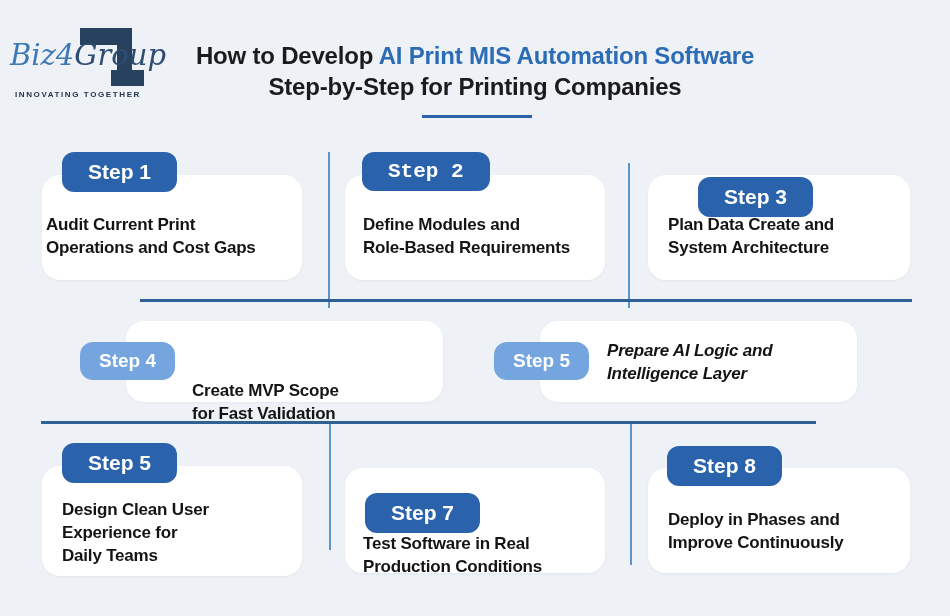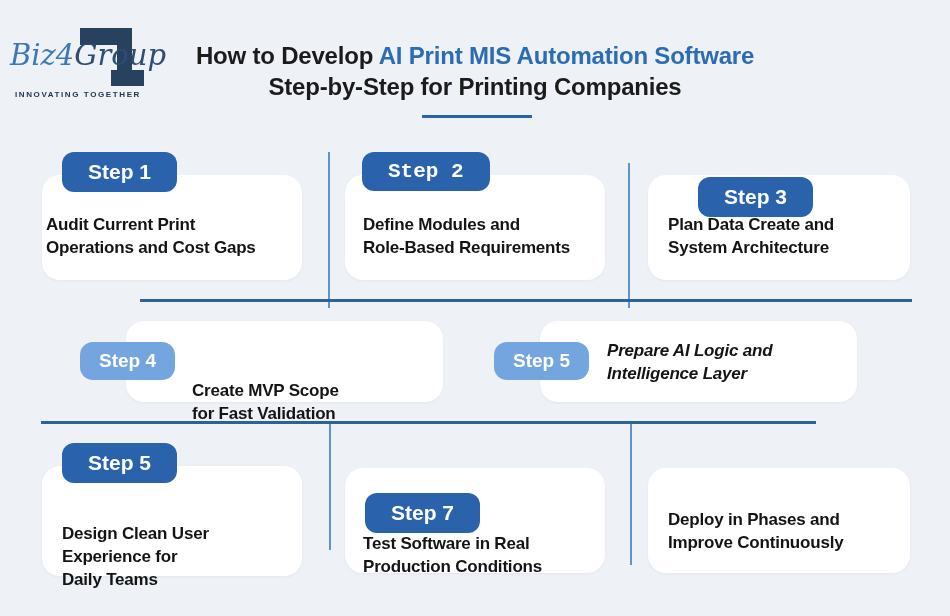--- a/index.html
+++ b/index.html
@@ -92,26 +92,27 @@
   <div class="card-text" style="left:192px;top:339px;margin-top:40px;">Create MVP Scope
 for Fast Validation</div>
 
   <div class="card" style="left:540px;top:321px;width:317px;height:81px;"></div>
   <div class="badge badge-light" style="left:494px;top:342px;">Step 5</div>
   <div class="card-text" style="left:607px;top:339px;font-style:italic;">Prepare AI Logic and
 Intelligence Layer</div>
 
   <div class="card" style="left:42px;top:466px;width:260px;height:110px;"></div>
   <div class="badge badge-dark" style="left:62px;top:443px;">Step 5</div>
-  <div class="card-text" style="left:62px;top:498px;margin-top:24px;">Design Clean User
+  <div class="card-text" style="left:62px;top:498px;">Design Clean User
 Experience for
 Daily Teams</div>
 
   <div class="card" style="left:345px;top:468px;width:260px;height:105px;"></div>
   <div class="badge badge-dark" style="left:365px;top:446px;margin-top:47px;">Step 7</div>
   <div class="card-text" style="left:363px;top:508px;margin-top:24px;">Test Software in Real
 Production Conditions</div>
 
   <div class="card" style="left:648px;top:468px;width:262px;height:105px;"></div>
+  <div class="badge badge-dark" style="left:667px;top:446px;">Step 8</div>
   <div class="card-text" style="left:668px;top:508px;">Deploy in Phases and
 Improve Continuously</div>
 
 </div>
 
 </body></html>

